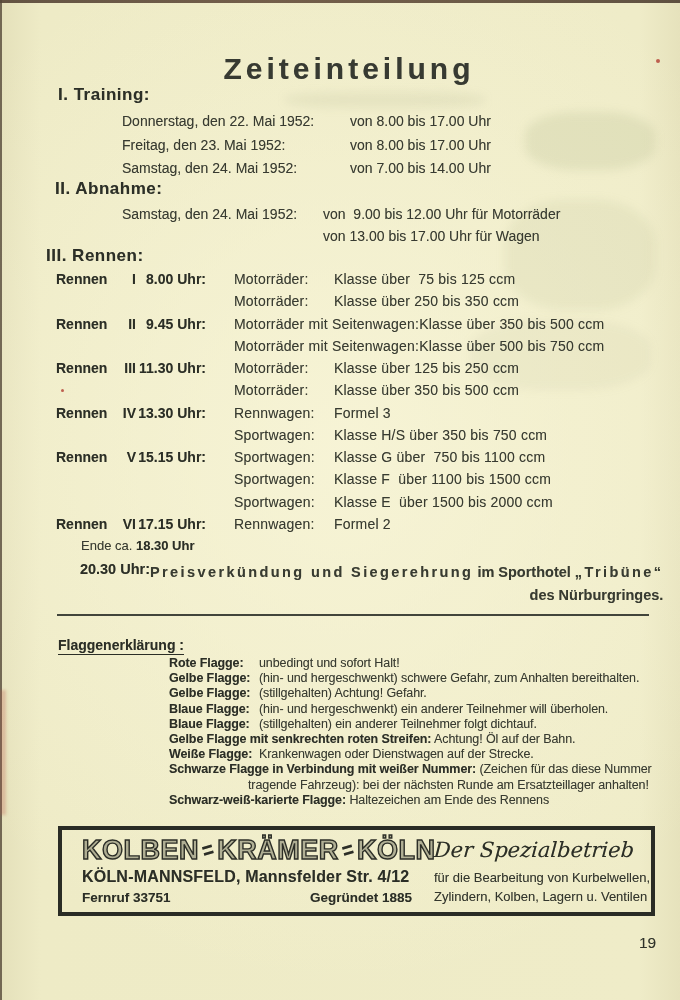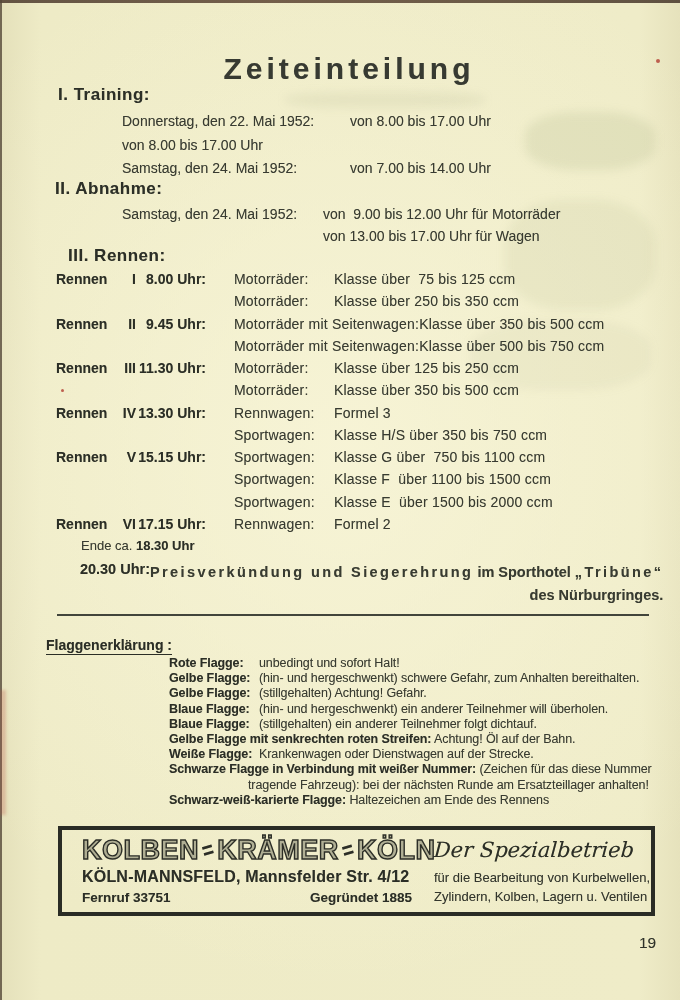--- a/index.html
+++ b/index.html
@@ -22,21 +22,21 @@
   .g1{left:525px;top:112px;width:130px;height:58px;background:rgba(152,160,112,.16);}
   .g2{left:285px;top:92px;width:200px;height:16px;background:rgba(150,158,112,.12);}
   .g3{left:505px;top:200px;width:150px;height:110px;background:rgba(150,158,112,.10);}
   .g4{left:470px;top:320px;width:180px;height:70px;background:rgba(150,158,112,.08);}
 
   .title{position:absolute;left:0;top:52px;width:680px;text-align:center;
          font-size:30px;font-weight:bold;letter-spacing:4px;color:#373a32;padding-left:18px;box-sizing:border-box;}
   .sec-head{position:absolute;font-size:17px;font-weight:bold;letter-spacing:.5px;color:#2c2f27;}
   .h-training{left:58px;top:85px;}
   .h-abnahme{left:55px;top:179px;}
-  .h-rennen{left:68px;top:246px;}
+  .h-rennen{left:46px;top:246px;}
 
   .sched{position:absolute;font-size:14px;line-height:23.6px;}
   .sched-training{left:122px;top:110px;}
   .sched-abnahme{left:122px;top:204px;line-height:21.5px;}
   .srow{display:flex;white-space:pre;}
   .day-col{display:inline-block;}
   .sched-training .day-col{width:228px;}
   .sched-abnahme .day-col{width:201px;}
 
   .races{position:absolute;left:56px;top:268px;font-size:14px;line-height:22.25px;}
@@ -50,21 +50,21 @@
 
   .ende{position:absolute;left:81px;top:538px;font-size:13px;}
   .ende b{color:#2b2e26;}
   .evening{position:absolute;left:57px;top:561px;font-size:14.5px;display:flex;text-align:right;}
   .evening .etime{font-weight:bold;color:#2b2e26;display:inline-block;width:93px;white-space:nowrap;}
   .evening .elines{line-height:22.5px;white-space:nowrap;font-weight:bold;}
   .sp{letter-spacing:2.4px;}
 
   .rule{position:absolute;left:57px;top:614px;width:592px;height:2px;background:#42453b;}
 
-  .flags-head{position:absolute;left:46px;top:637px;font-size:14px;font-weight:bold;color:#2b2e26;
+  .flags-head{position:absolute;left:58px;top:637px;font-size:14px;font-weight:bold;color:#2b2e26;
               border-bottom:1.6px solid #2b2e26;padding-bottom:1px;}
   .flags{position:absolute;left:169px;top:656px;font-size:12.5px;line-height:15.2px;letter-spacing:-.1px;}
   .flag-line{white-space:nowrap;}
   .flag-term{font-weight:bold;color:#2b2e26;}
   .tabbed .flag-term{display:inline-block;min-width:90px;}
   .flag-wrap{padding-left:79px;}
 
   .ad-box{position:absolute;left:58px;top:826px;width:597px;height:90px;box-sizing:border-box;
           border:4px solid #2a2c25;}
   .ad-left{position:absolute;left:20px;top:5px;width:335px;}
@@ -97,21 +97,21 @@
   <div class="ghost g4"></div>
 
   <div class="title">Zeiteinteilung</div>
 
   <div class="sec-head h-training">I. Training:</div>
   <div class="sched sched-training">
     <div class="srow">
       <span class="day-col">Donnerstag, den 22. Mai 1952:</span><span>von 8.00 bis 17.00 Uhr</span>
     </div>
     <div class="srow">
-      <span>von 8.00 bis 17.00 Uhr</span>
+      <span class="day-col">Freitag, den 23. Mai 1952:</span><span>von 8.00 bis 17.00 Uhr</span>
     </div>
     <div class="srow">
       <span class="day-col">Samstag, den 24. Mai 1952:</span><span>von 7.00 bis 14.00 Uhr</span>
     </div>
   </div>
 
   <div class="sec-head h-abnahme">II. Abnahme:</div>
   <div class="sched sched-abnahme">
     <div class="srow">
       <span class="day-col">Samstag, den 24. Mai 1952:</span><span>von  9.00 bis 12.00 Uhr für Motorräder</span>

